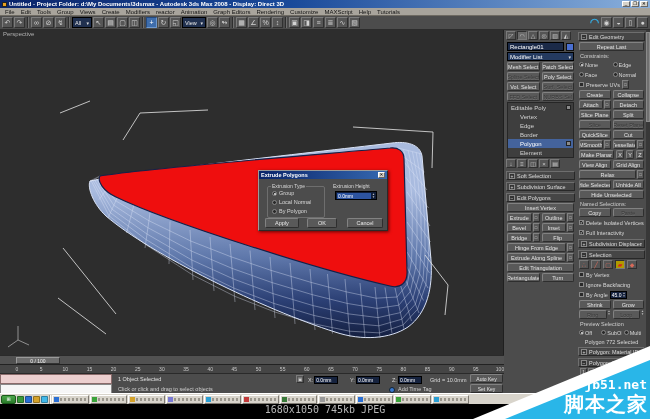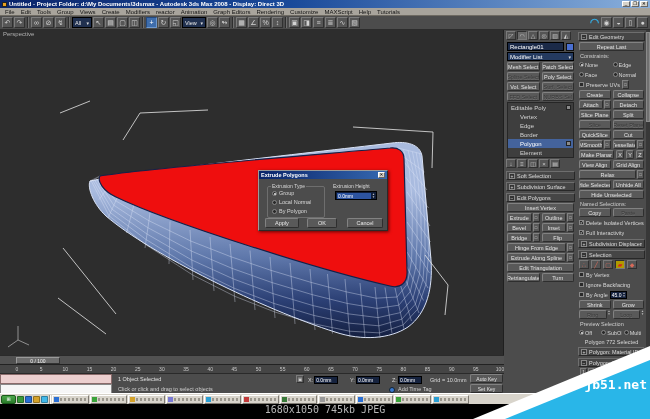--- a/index.html
+++ b/index.html
@@ -779,14 +779,15 @@
       </span>
     </div>
 
   <div class="bottombar">
     <span class="cap">1680x1050 745kb JPEG</span>
   </div>
 
   <div class="wm-white"></div>
   <div class="wm-cyan" id="wmCyan" style="background: rgb(41, 182, 232);"></div>
   <span class="wm-site">jb51.net</span>
+  <span class="wm-name">脚本之家</span>
 
 </div>
 
 </body></html>

